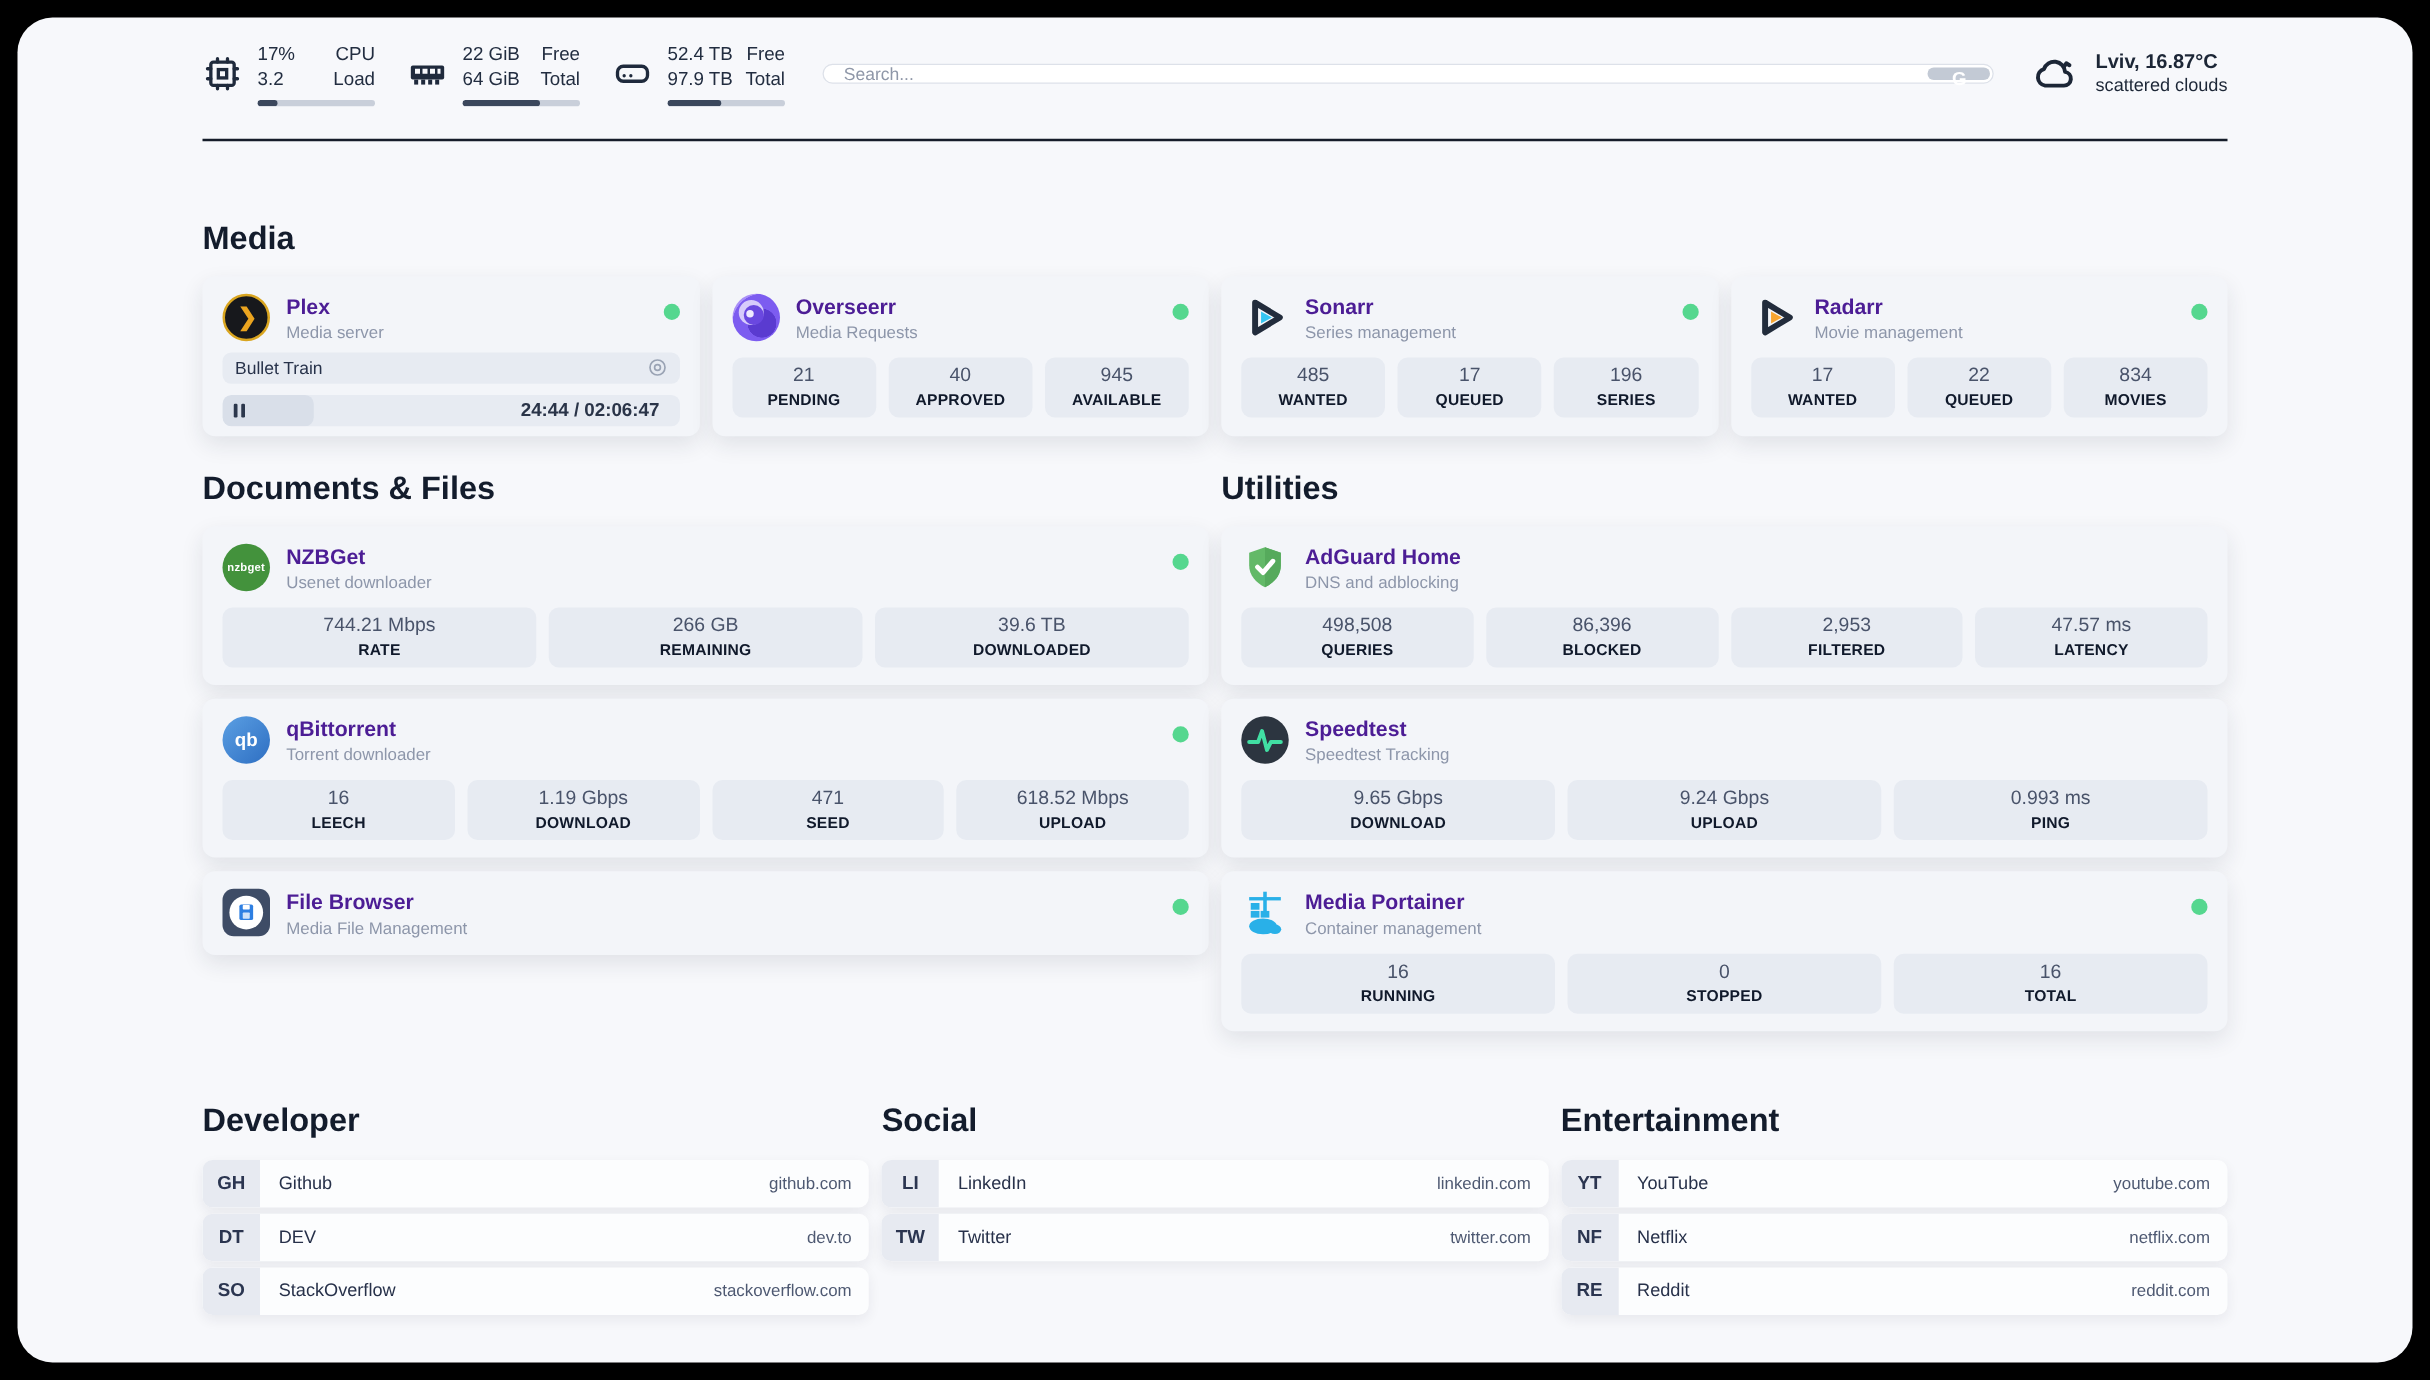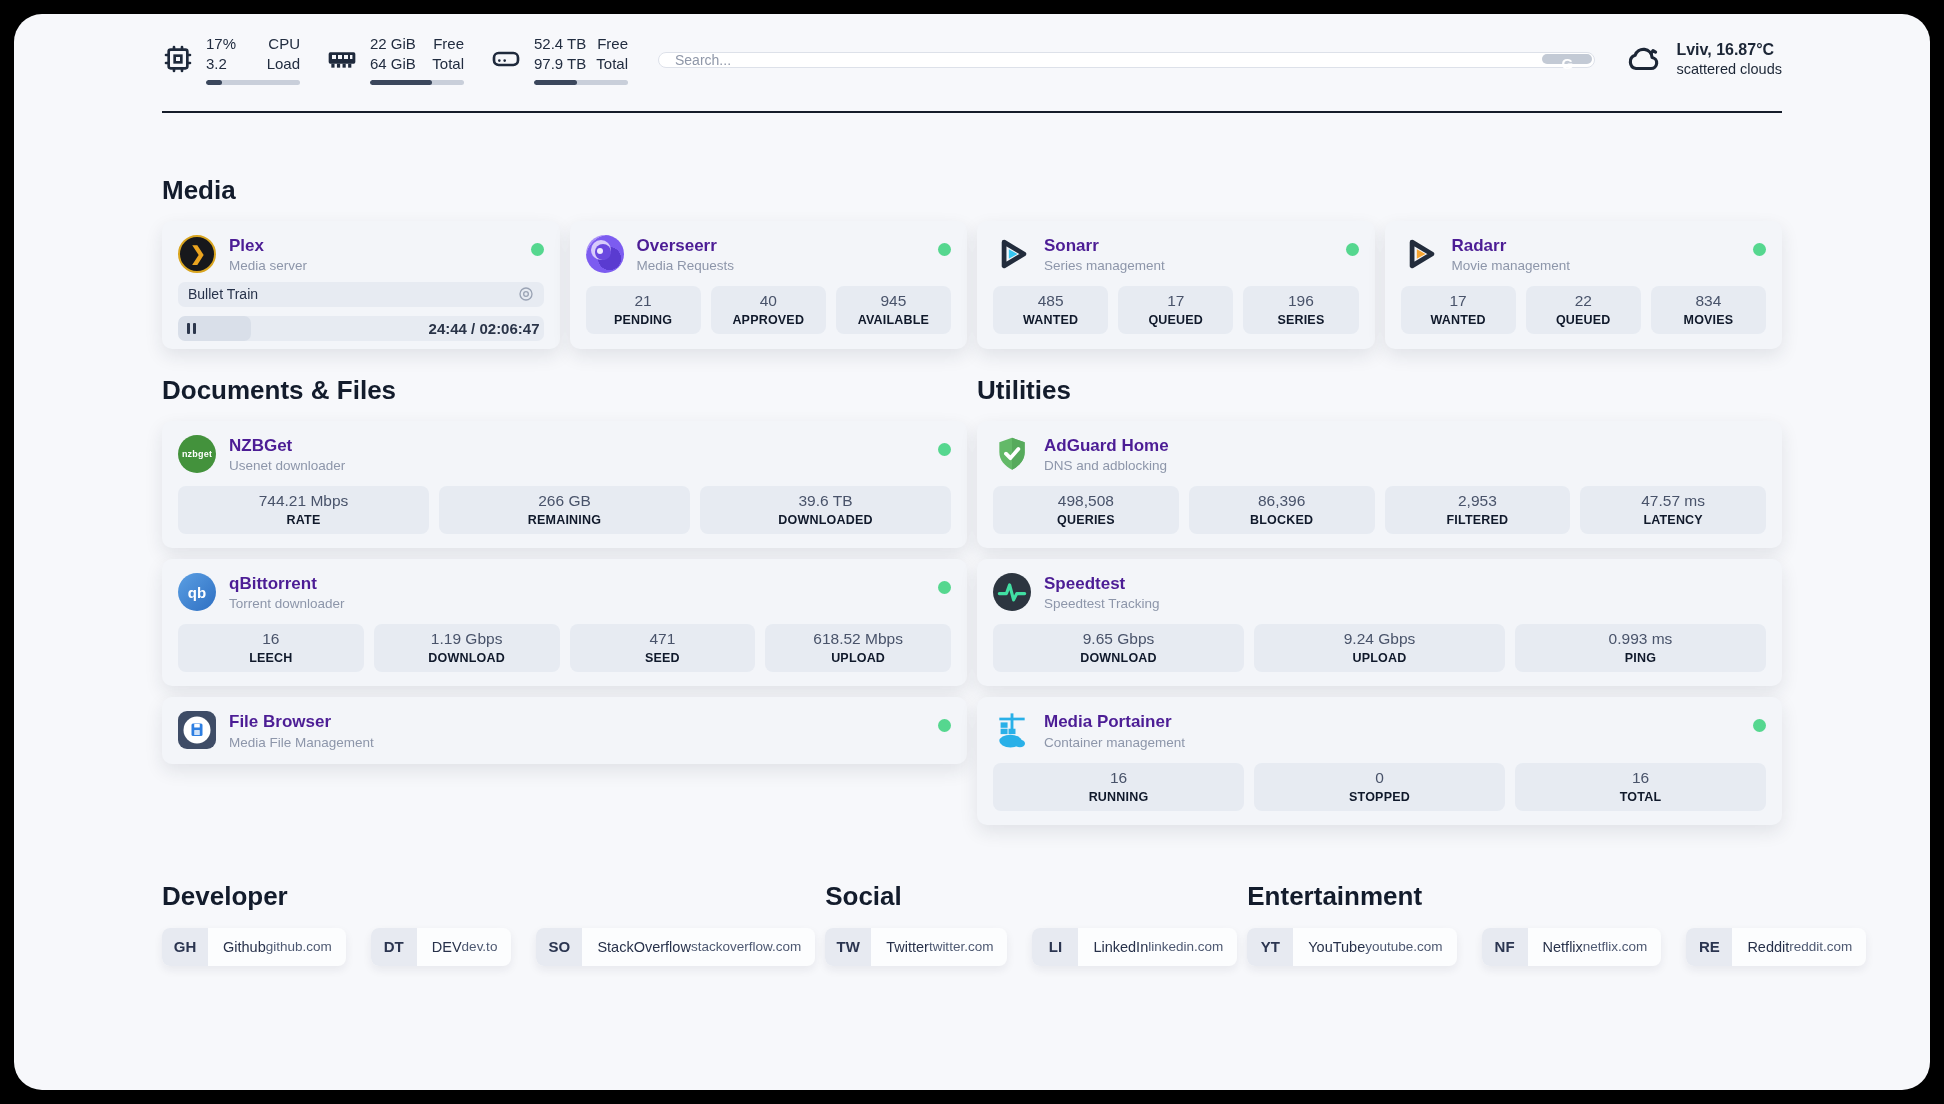--- a/index.html
+++ b/index.html
@@ -57,37 +57,37 @@
   .stat-label{font-size:12.5px;font-weight:700;color:#10192b;margin-top:3px;letter-spacing:.2px;}
 
   
   .plex-row{height:25px;background:#e7ebf2;border-radius:7px;display:flex;align-items:center;padding:0 10px;font-size:14px;color:#27324a;margin-top:9px;position:relative;}
   .plex-row .grow{flex:1;}
   .target-icon{width:16px;height:16px;color:#9aa3b4;}
   .progress-row{padding:0;overflow:hidden;}
   .played{position:absolute;left:0;top:0;bottom:0;background:#d9dfe9;border-radius:7px;display:flex;align-items:center;padding-left:9px;box-sizing:border-box;}
   .pause{display:flex;gap:3px;cursor:pointer;}
   .pause i{display:block;width:3px;height:11px;background:#2c374c;border-radius:1px;}
-  .ptime{position:absolute;right:4px;top:0;bottom:0;display:flex;align-items:center;font-size:15px;font-weight:600;color:#2a3448;}
+  .ptime{position:absolute;right:16px;top:0;bottom:0;display:flex;align-items:center;font-size:15px;font-weight:600;color:#2a3448;}
 
   
   .circle-icon{width:38px;height:38px;border-radius:50%;display:flex;align-items:center;justify-content:center;box-sizing:border-box;}
   .plex-ic{background:#17181c;border:2px solid #d9a520;color:#eba41f;font-size:19px;font-weight:800;}
   .plex-ic span{transform:translateX(1px);}
   .overseerr-ic{background:radial-gradient(circle at 62% 62%, #5a3bd0 0 34%, #7c5cf0 35% 70%, #a98ff8 71% 100%);position:relative;overflow:hidden;}
   .overseerr-ic .c1{position:absolute;width:20px;height:20px;border-radius:50%;background:#d7cbfb;left:5px;top:5px;}
   .overseerr-ic .c2{position:absolute;width:16px;height:16px;border-radius:50%;background:#6a48e0;left:9px;top:9px;}
   .overseerr-ic .c3{position:absolute;width:6px;height:6px;border-radius:50%;background:#efeafe;left:11px;top:13px;}
   .nzb-ic{background:#43923c;color:#fff;font-size:9px;font-weight:700;letter-spacing:.2px;}
   .qb-ic{background:linear-gradient(135deg,#5b9fe3,#2e6fc2);color:#fff;font-size:15px;font-weight:600;}
   .fb-ic{width:38px;height:38px;border-radius:9px;background:#3e4c66;display:flex;align-items:center;justify-content:center;}
   .speed-ic{background:#2c3540;}
 
   
-  .bm-list{display:flex;gap:25px;margin-top:16px;}
+  .bm-list{display:flex;flex-direction:column;gap:5px;margin-top:16px;}
   .bm{display:flex;align-items:center;height:38px;background:#fcfdfe;border-radius:8px;box-shadow:0 4px 10px rgba(25,35,60,.07);overflow:hidden;cursor:pointer;}
   .bm-abbr{width:46px;align-self:stretch;background:#e7eaf1;display:flex;align-items:center;justify-content:center;font-size:15px;font-weight:600;color:#2b3550;flex:none;}
   .bm-name{margin-left:15px;font-size:14.5px;color:#27314a;font-weight:500;}
   .bm-url{margin-left:auto;margin-right:14px;font-size:13.5px;color:#4e5972;}
 </style>
 </head>
 <body>
 
 <div class="page">
   <div class="content">
@@ -533,29 +533,29 @@
             <span class="bm-name">StackOverflow</span>
             <span class="bm-url">stackoverflow.com</span>
           </div>
         </div>
       </div>
 
       <div>
         <h2 class="section-title">Social</h2>
         <div class="bm-list">
           <div class="bm">
+            <span class="bm-abbr">LI</span>
+            <span class="bm-name">LinkedIn</span>
+            <span class="bm-url">linkedin.com</span>
+          </div>
+          <div class="bm">
             <span class="bm-abbr">TW</span>
             <span class="bm-name">Twitter</span>
             <span class="bm-url">twitter.com</span>
           </div>
-          <div class="bm">
-            <span class="bm-abbr">LI</span>
-            <span class="bm-name">LinkedIn</span>
-            <span class="bm-url">linkedin.com</span>
-          </div>
         </div>
       </div>
 
       <div>
         <h2 class="section-title">Entertainment</h2>
         <div class="bm-list">
           <div class="bm">
             <span class="bm-abbr">YT</span>
             <span class="bm-name">YouTube</span>
             <span class="bm-url">youtube.com</span>

